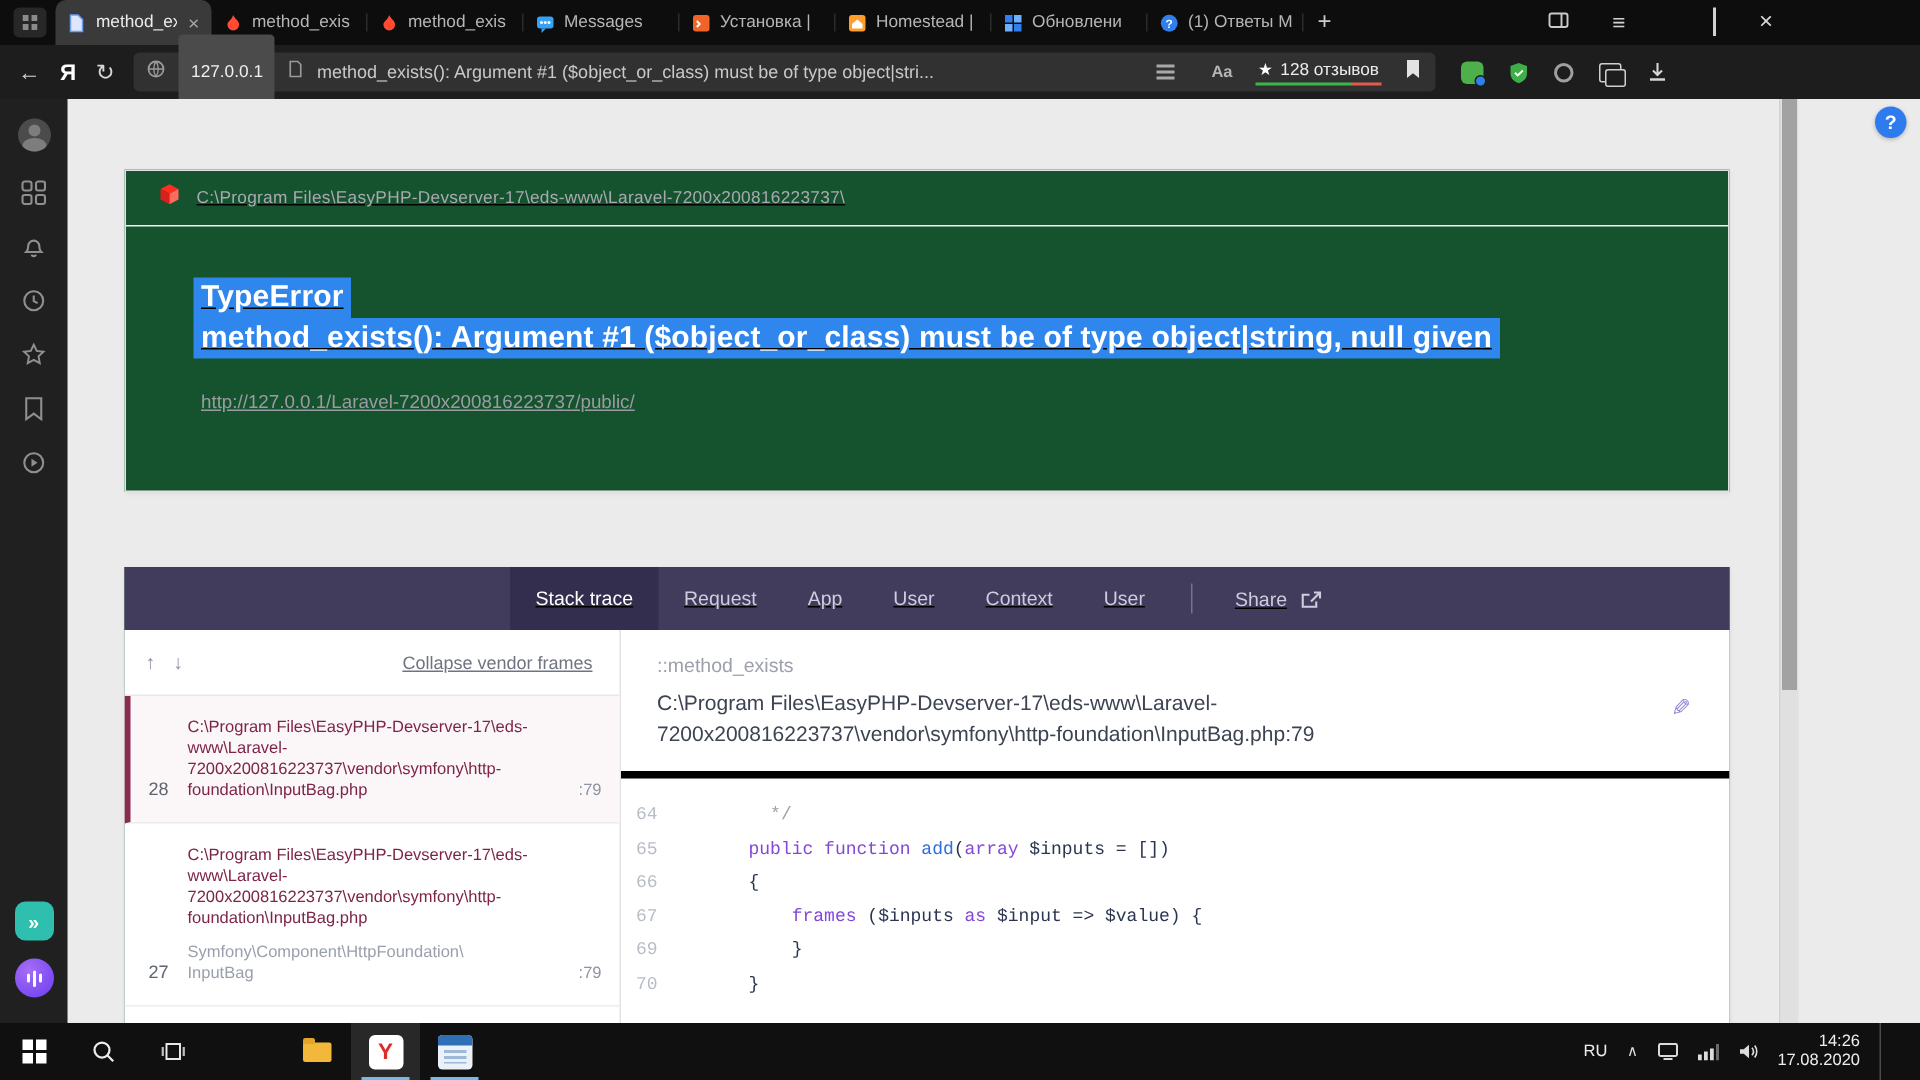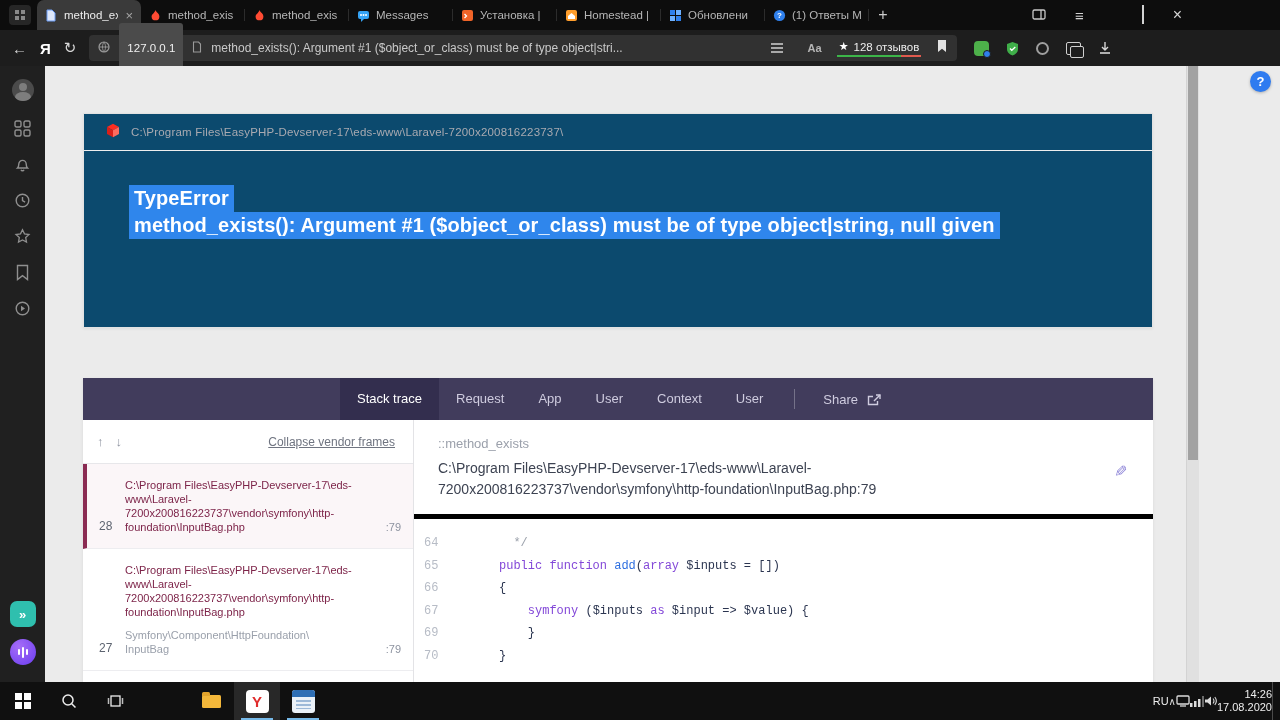--- a/index.html
+++ b/index.html
@@ -55,21 +55,21 @@
   .teal-badge{width:26px;height:26px;border-radius:7px;background:#2fbfae;color:#fff;font-weight:700;font-size:13px;display:flex;align-items:center;justify-content:center;margin-top:0;}
   .alice-badge{width:26px;height:26px;border-radius:50%;background:radial-gradient(circle at 35% 30%,#a66df7,#6a3df0);display:flex;align-items:center;justify-content:center;gap:2px;margin:12px 0 17px;}
   .alice-badge i{display:block;width:2px;background:#fff;border-radius:1px;}
 
   
   .viewport{position:absolute;left:45px;top:66px;right:0;bottom:38px;background:#ebebeb;overflow:hidden;}
   .help-bubble{position:absolute;top:5px;right:9px;width:21px;height:21px;border-radius:50%;background:#2e7bf0;color:#fff;font-size:13px;font-weight:700;display:flex;align-items:center;justify-content:center;cursor:pointer;box-shadow:0 1px 3px rgba(0,0,0,.25);}
   .vscroll{position:absolute;left:1141px;top:0;bottom:0;width:12px;background:#e0e0e0;border-left:1px solid #d3d3d3;}
   .vthumb{position:absolute;top:0;left:1px;right:1px;height:64%;background:#a2a2a2;cursor:grab;}
 
-  .card{position:absolute;background:#0c4a6e;border:1px solid #e2e2e2;box-shadow:0 1px 3px rgba(0,0,0,.06);box-sizing:border-box;}
+  .card{position:absolute;background:#14532d;border:1px solid #e2e2e2;box-shadow:0 1px 3px rgba(0,0,0,.06);box-sizing:border-box;text-decoration:underline;}
   .card1{left:38px;top:47px;width:1070px;height:215px;overflow:hidden;}
   .crumb-row{height:36px;display:flex;align-items:center;gap:11px;padding:0 22px;border-bottom:1px solid #efefef;}
   .crumb-text{font-size:11.5px;color:#a9aab1;letter-spacing:.2px;}
   .error-block{padding:36px 45px 0;}
   .errline{margin:0 0 4px;}
   .sel{background:#2f86ec;color:#fff;padding:2px 5px 3px;font-size:20px;font-weight:600;letter-spacing:.1px;margin-top:44px;}
   .public-link{display:inline-block;margin:20px 0 0 5px;font-size:12.5px;color:#9b9ba3;text-decoration:underline;cursor:pointer;}
 
   .card2{left:38px;top:312px;width:1070px;height:400px;border:none;box-shadow:0 1px 3px rgba(0,0,0,.08);}
   .itabs{height:42px;background:#413c5c;display:flex;align-items:center;justify-content:center;}
@@ -113,21 +113,21 @@
   .win-logo i{background:#fff;display:block;}
   .tb-gap{width:50px;}
   .folder-ico{width:19px;height:13px;background:#f3b73a;border-radius:1.5px;position:relative;}
   .folder-ico::before{content:"";position:absolute;top:-3px;left:0;width:8px;height:4px;background:#e3a42c;border-radius:1.5px 1.5px 0 0;}
   .y-ico{width:23px;height:23px;background:#fff;border-radius:4px;color:#e02b2b;font-weight:800;font-size:15px;display:flex;align-items:center;justify-content:center;}
   .app-ico{width:23px;height:23px;background:#eaf1f8;border-radius:3px;position:relative;overflow:hidden;}
   .app-ico::before{content:"";position:absolute;top:0;left:0;right:0;height:7px;background:#2f6fb5;}
   .app-ico::after{content:"";position:absolute;left:4px;top:10px;width:15px;height:9px;background:repeating-linear-gradient(#9db9d8 0 2px,transparent 2px 4px);}
   .tb-btn.open::after{content:"";position:absolute;left:7px;right:7px;bottom:0;height:2px;background:#76b9e8;}
   .tb-btn.focused{background:rgba(255,255,255,.10);}
-  .tb-right{margin-left:auto;display:flex;align-items:center;padding-right:2px;}
+  .tb-right{margin-left:auto;display:flex;align-items:center;gap:13px;padding-right:21px;}
   .tray-lang{color:#eee;font-size:11px;cursor:pointer;}
   .tray-chev{color:#ddd;font-size:10px;cursor:pointer;}
   .tray-ico{cursor:pointer;display:flex;align-items:flex-end;}
   .clock{text-align:right;color:#eee;font-size:11px;line-height:13px;cursor:pointer;}
   .desk-sliver{width:5px;border-left:1px solid #4a4a4a;height:100%;cursor:pointer;}
 </style>
 </head>
 <body>
 
 <div class="screen">
@@ -347,20 +347,21 @@
         <span><svg width="14" height="15">
               <path d="M1 4l6-3.2L13 4 7 7.2z" fill="#ff2d20"></path>
               <path d="M1 4v7l6 3.2v-7z" fill="#d9201a"></path>
               <path d="M13 4v7l-6 3.2v-7z" fill="#ff6b5e"></path>
             </svg></span>
         <span class="crumb-text">C:\Program Files\EasyPHP-Devserver-17\eds-www\Laravel-7200x200816223737\</span>
       </div>
       <div class="error-block">
         <div class="errline"><span class="sel">TypeError</span></div>
         <div class="errline"><span class="sel">method_exists(): Argument #1 ($object_or_class) must be of type object|string, null given</span></div>
+        <a class="public-link">http://127.0.0.1/Laravel-7200x200816223737/public/</a>
       </div>
     </div>
 
     <div class="card card2">
       <div class="itabs">
         <span class="itab active">Stack trace</span>
         <span class="itab">Request</span>
         <span class="itab">App</span>
         <span class="itab">User</span>
         <span class="itab">Context</span>
@@ -426,21 +427,21 @@
               <div class="code-row">
                 <span class="ln">65</span>
                 <span class="ct"><span class="tok-kw">public function </span><span class="tok-fn">add</span><span class="tok-pln">(</span><span class="tok-kw">array</span><span class="tok-pln"> $inputs = [])</span></span>
               </div>
               <div class="code-row">
                 <span class="ln">66</span>
                 <span class="ct"><span class="tok-pln">{</span></span>
               </div>
               <div class="code-row">
                 <span class="ln">67</span>
-                <span class="ct"><span class="tok-pln">    </span><span class="tok-kw">symfony</span><span class="tok-pln"> ($inputs </span><span class="tok-kw">as</span><span class="tok-pln"> $input =&gt; $value) {</span></span>
+                <span class="ct"><span class="tok-pln">    </span><span class="tok-kw">frames</span><span class="tok-pln"> ($inputs </span><span class="tok-kw">as</span><span class="tok-pln"> $input =&gt; $value) {</span></span>
               </div>
               <div class="code-row">
                 <span class="ln">69</span>
                 <span class="ct"><span class="tok-pln">    }</span></span>
               </div>
               <div class="code-row">
                 <span class="ln">70</span>
                 <span class="ct"><span class="tok-pln">}</span></span>
               </div>
             </div>

